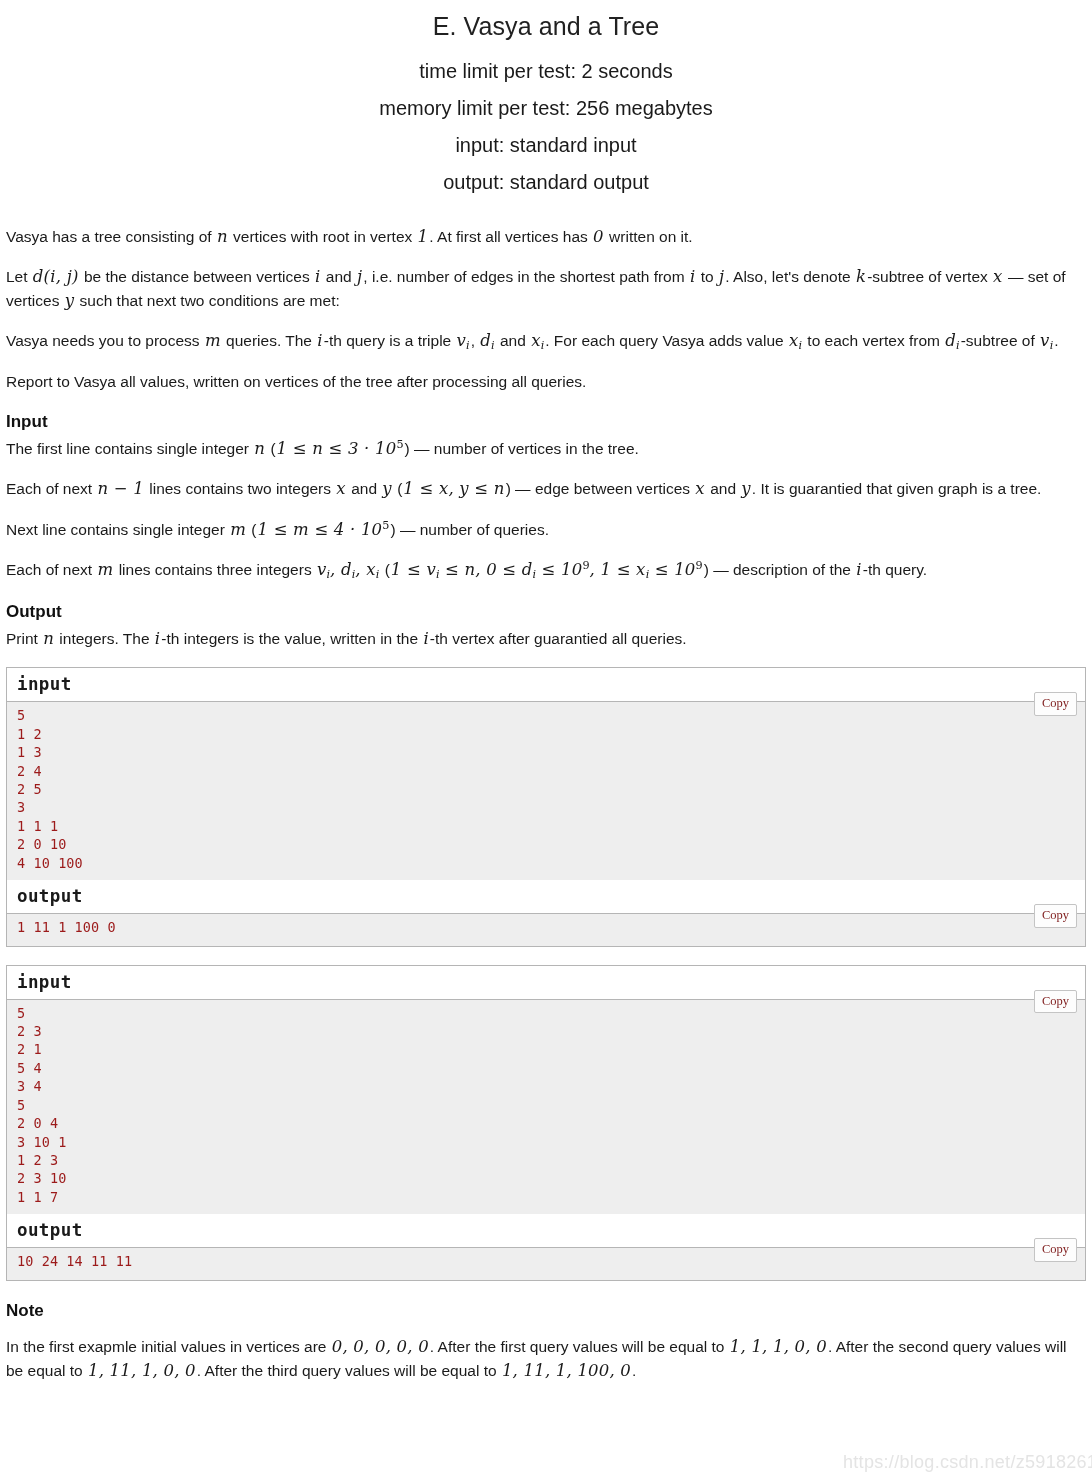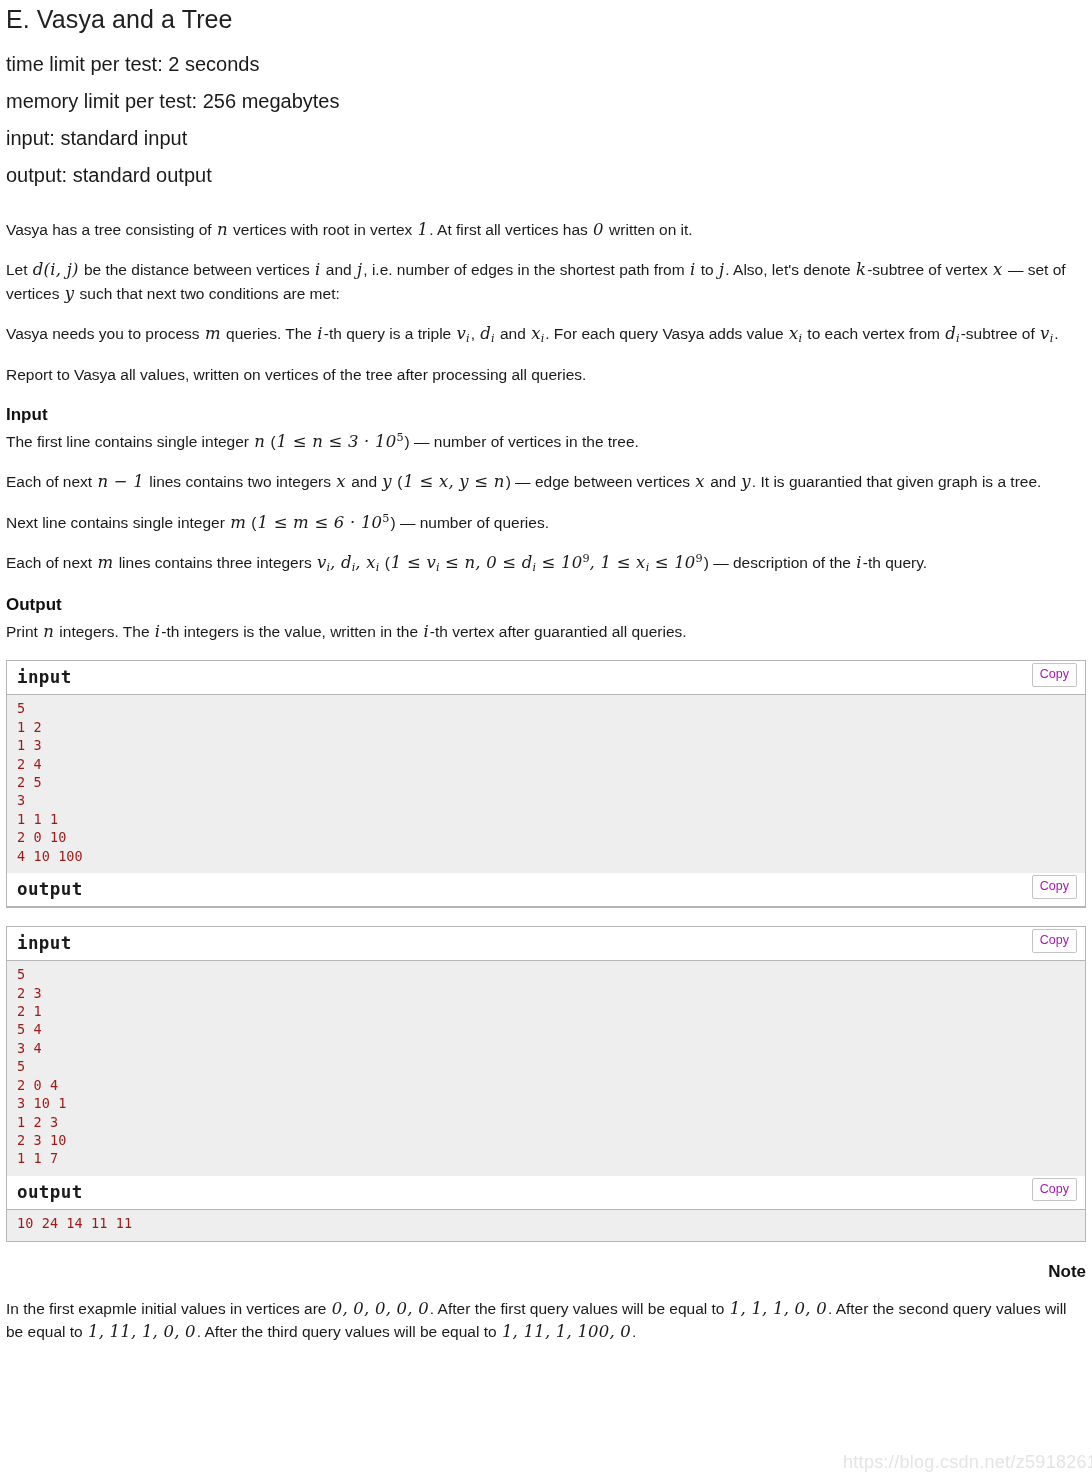--- a/index.html
+++ b/index.html
@@ -17,22 +17,22 @@
     overflow: hidden;
   }
   .page {
     padding: 0 6px;
     box-sizing: border-box;
     width: 1092px;
   }
 
   
   .problem-header {
-    text-align: left;
-    padding-top: 4px;
+    text-align: center;
+    padding-top: 11px;
   }
   .title {
     font-size: 25px;
     font-weight: 400;
     color: #212121;
     letter-spacing: 0.1px;
     margin: 0 0 12px 0;
     line-height: 1.2;
   }
   .limit-line {
@@ -66,21 +66,20 @@
     color: #111;
     line-height: 1.45;
   }
   .section-title.examples-title {
     margin-top: 20px;
     margin-bottom: 6px;
   }
   .section-title.note-title {
     margin-top: 18px;
     margin-bottom: 1px;
-    text-align: right;
   }
   .after-head {
     margin-top: 0 !important;
   }
 
   
   .mth {
     font-family: "DejaVu Serif", "Liberation Serif", serif;
     font-style: italic;
     font-size: 16.5px;
@@ -120,25 +119,25 @@
   .io-title {
     font-family: "DejaVu Sans Mono", "Liberation Mono", monospace;
     font-size: 17.5px;
     font-weight: bold;
     color: #1a1a1a;
     letter-spacing: 0.4px;
   }
   .copy-btn {
     position: absolute;
     right: 8px;
-    top: 2px;
+    top: 24px;
     border: 1px solid #c4c4c4;
     background: #fdfdfd;
-    color: #a21caf;
-    font-family: Liberation Sans, sans-serif;
+    color: #7f1d1d;
+    font-family: Liberation Serif, serif;
     font-size: 12.5px;
     line-height: 1;
     padding: 4px 7px 5px 7px;
     border-radius: 2px;
     cursor: pointer;
   }
   pre.io-content {
     margin: 0;
     padding: 4px 10px 8px 10px;
     background: #eeeeee;
@@ -197,21 +196,21 @@
     <p><span>Vasya needs you to process </span><span class="mth">m</span><span> queries. The </span><span class="mth">i</span><span>-th query is a triple </span><span class="mth"><span>v</span><sub>i</sub></span><span>, </span><span class="mth"><span>d</span><sub>i</sub></span><span> and </span><span class="mth"><span>x</span><sub>i</sub></span><span>. For each query Vasya adds value </span><span class="mth"><span>x</span><sub>i</sub></span><span> to each vertex from </span><span class="mth"><span>d</span><sub>i</sub></span><span>-subtree of </span><span class="mth"><span>v</span><sub>i</sub></span><span>.</span></p>
 
     <p>Report to Vasya all values, written on vertices of the tree after processing all queries.</p>
 
     <div class="section-title">Input</div>
 
     <p class="after-head"><span>The first line contains single integer </span><span class="mth">n</span><span> (</span><span class="mth"><span>1 ≤ n ≤ 3 · 10</span><sup>5</sup></span><span>) — number of vertices in the tree.</span></p>
 
     <p><span>Each of next </span><span class="mth">n − 1</span><span> lines contains two integers </span><span class="mth">x</span><span> and </span><span class="mth">y</span><span> (</span><span class="mth">1 ≤ x, y ≤ n</span><span>) — edge between vertices </span><span class="mth">x</span><span> and </span><span class="mth">y</span><span>. It is guarantied that given graph is a tree.</span></p>
 
-    <p><span>Next line contains single integer </span><span class="mth">m</span><span> (</span><span class="mth"><span>1 ≤ m ≤ 6 · 10</span><sup>5</sup></span><span>) — number of queries.</span></p>
+    <p><span>Next line contains single integer </span><span class="mth">m</span><span> (</span><span class="mth"><span>1 ≤ m ≤ 4 · 10</span><sup>5</sup></span><span>) — number of queries.</span></p>
 
     <p><span>Each of next </span><span class="mth">m</span><span> lines contains three integers </span><span class="mth"><span>v</span><sub>i</sub><span>, </span><span>d</span><sub>i</sub><span>, </span><span>x</span><sub>i</sub></span><span> (</span><span class="mth"><span>1 ≤ v</span><sub>i</sub><span> ≤ n, 0 ≤ d</span><sub>i</sub><span> ≤ 10</span><sup>9</sup><span>, 1 ≤ x</span><sub>i</sub><span> ≤ 10</span><sup>9</sup></span><span>) — description of the </span><span class="mth">i</span><span>-th query.</span></p>
 
     <div class="section-title">Output</div>
     <p class="after-head"><span>Print </span><span class="mth">n</span><span> integers. The </span><span class="mth">i</span><span>-th integers is the value, written in the </span><span class="mth">i</span><span>-th vertex after guarantied all queries.</span></p>
 
 
     <div class="sample-tests">
 
       <div class="sample-test">
@@ -225,20 +224,21 @@
 2 4
 2 5
 3
 1 1 1
 2 0 10
 4 10 100</pre>
         <div class="io-title-bar">
           <span class="io-title">output</span>
           <button class="copy-btn">Copy</button>
         </div>
+        <pre class="io-content single">1 11 1 100 0</pre>
       </div>
 
       <div class="sample-test">
         <div class="io-title-bar">
           <span class="io-title">input</span>
           <button class="copy-btn">Copy</button>
         </div>
         <pre class="io-content">5
 2 3
 2 1

